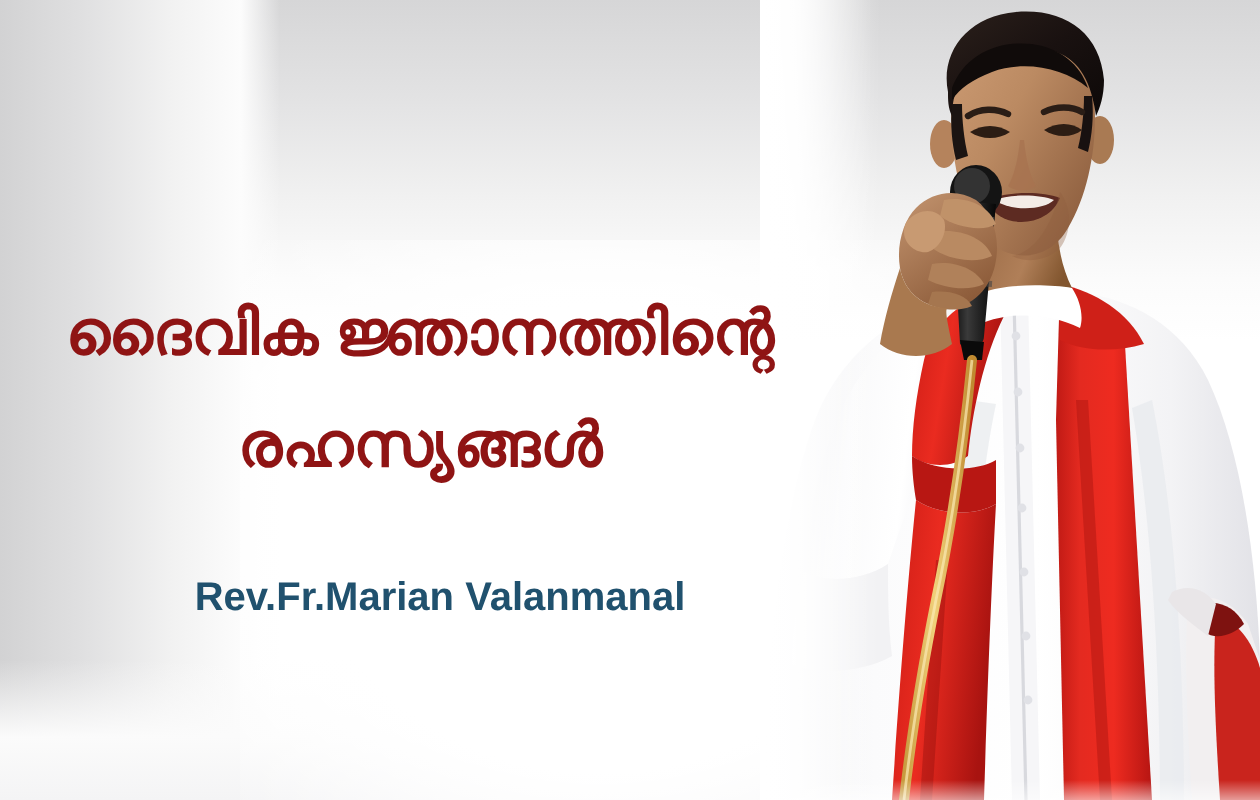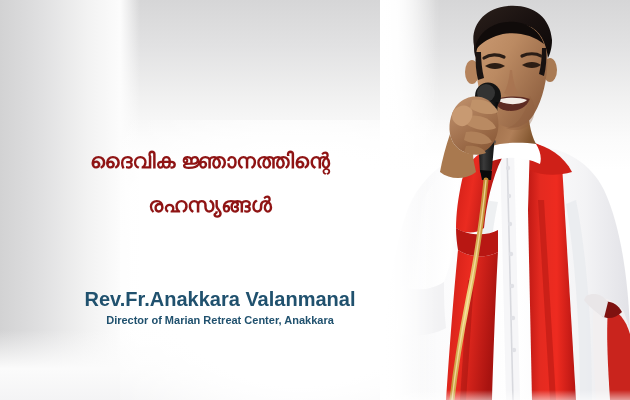--- a/index.html
+++ b/index.html
@@ -52,21 +52,21 @@
     position: absolute;
     left: 0;
     top: 148px;
     width: 420px;
     text-align: center;
     z-index: 6;
   }
   .title-line {
     color: #8f1414;
     font-weight: bold;
-    font-size: 21px;
+    font-size: 31px;
     line-height: 1.22;
     letter-spacing: 0px;
     margin: 0;
     white-space: nowrap;
   }
   .title-line.second {
     margin-top: 18px;
   }
 
   .name-block {
@@ -315,17 +315,16 @@
   </div>
   <div class="photo-feather" style="right:0; left:auto; width:60px; margin-right:190px;"></div>
   <div class="photo-bottom-feather"></div>
 
   <div class="text-block">
     <p class="title-line">ദൈവിക ജ്ഞാനത്തിന്റെ</p>
     <p class="title-line second">രഹസ്യങ്ങൾ</p>
   </div>
 
   <div class="name-block">
-    <p class="speaker-name">Rev.Fr.Anakkara Valanmanal</p>
-    <p class="speaker-role">Director of Marian Retreat Center, Anakkara</p>
+    <p class="speaker-name">Rev.Fr.Marian Valanmanal</p>
   </div>
 
 </div>
 
 </body></html>

